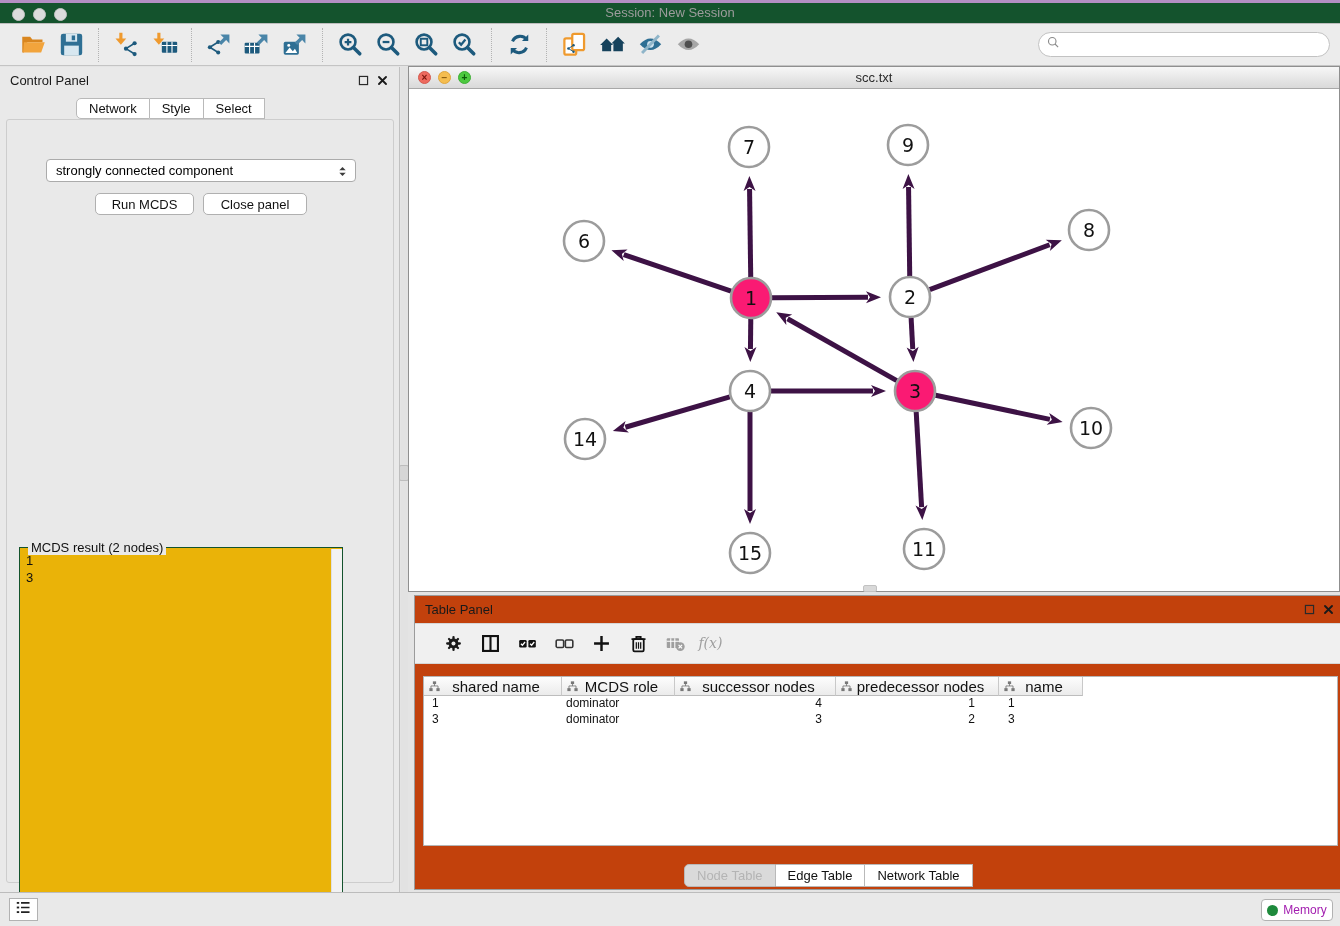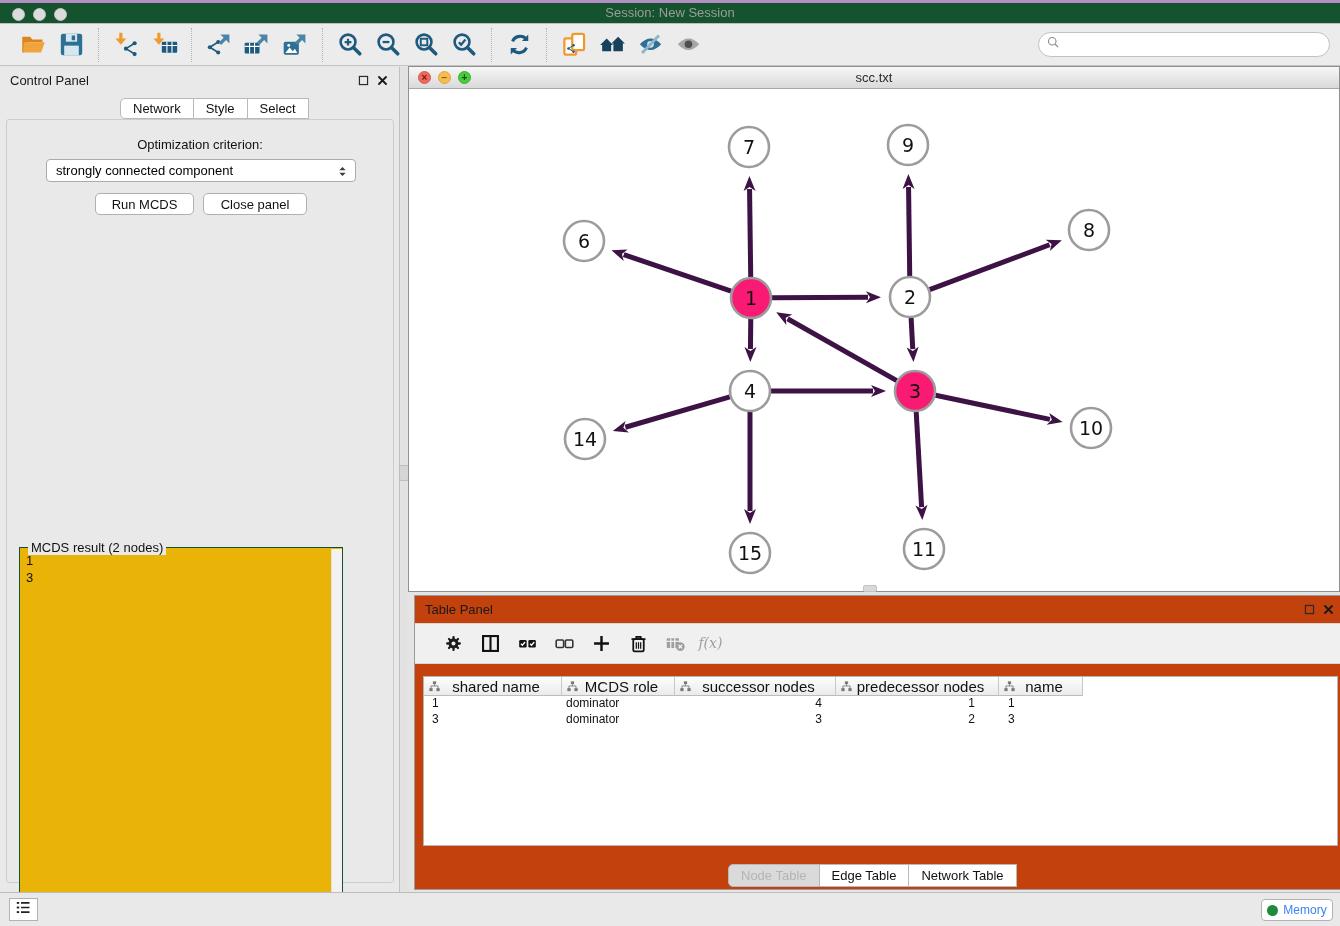--- a/index.html
+++ b/index.html
@@ -26,21 +26,21 @@
   #search-input { border:none; outline:none; flex:1; font-size:13px; background:transparent; padding-left:5px; }
 
   
   #control-panel { left:0; top:67px; width:400px; height:825px; background:#e9e9e9; border-right:1px solid #c0c0c0; }
   .panel-title { position:absolute; left:10px; top:6px; font-size:13px; color:#1a1a1a; }
   .panel-icons { position:absolute; right:10px; top:6px; display:flex; gap:6px; }
   .panel-icons svg { width:13px; height:13px; }
   #cp-tabs { position:absolute; left:76px; top:31px; display:flex; height:21px; }
   .seg-tab { border:1px solid #b9b9b9; border-left:none; background:#fff; color:#111; font-size:13px;
     display:flex; align-items:center; justify-content:center; padding:0 12px; cursor:default; }
-  .seg-tab:first-child { border-left:1px solid #b9b9b9; border-radius:5px 0 0 5px;margin-left:44px; }
+  .seg-tab:first-child { border-left:1px solid #b9b9b9; border-radius:5px 0 0 5px; }
   .seg-tab:last-child { border-radius:0 5px 5px 0;margin-top:35px; }
   .seg-tab.selected { background:#dadada; color:#b4b4b4; }
   #cp-frame { position:absolute; left:6px; top:52px; width:388px; height:764px;
     border:1px solid #cdcdcd; border-radius:3px; background:#e9e9e9; }
   #opt-label { position:absolute; left:0; top:17px; width:100%; text-align:center; font-size:13px; color:#111; }
   #opt-dropdown { position:absolute; left:39px; top:39px; width:310px; height:23px; background:#fff;
     border:1px solid #ababab; border-radius:4px; display:flex; align-items:center; font-size:13px; padding-left:9px; }
   #opt-dropdown .stepper { position:absolute; right:4px; top:2px; }
   .push-btn { position:absolute; height:22px; background:#fff; border:1px solid #b0b0b0; border-radius:5px;
     font-size:13px; color:#111; display:flex; align-items:center; justify-content:center; cursor:default; }
@@ -86,21 +86,21 @@
   .td-cell { overflow:hidden; white-space:nowrap; }
   #tp-tabs { position:absolute; left:269px; top:268px; display:flex; height:23px; }
   #tp-tabs .seg-tab { font-size:13px; }
 
   
   #status-bar { left:0; top:892px; width:1340px; height:34px; background:#e9e9e9; border-top:1px solid #bcbcbc; }
   #list-btn { position:absolute; left:9px; top:5px; width:29px; height:23px; background:#fff; border:1px solid #b2b2b2;
     display:flex; align-items:center; justify-content:center; }
   #list-btn svg { width:17px; height:17px; }
   #memory-btn { position:absolute; right:7px; top:6px; width:72px; height:22px; background:#fff; border:1px solid #b2b2b2;
-    border-radius:4px; display:flex; align-items:center; justify-content:center; gap:5px; font-size:12px; color:#3b82f6; }
+    border-radius:4px; display:flex; align-items:center; justify-content:center; gap:5px; font-size:12px; color:#a21caf; }
   #memory-dot { width:11px; height:11px; border-radius:50%; background:#1e8a3c; }
 </style>
 </head>
 <body>
 
 <div id="titlebar" class="abs">
   <span class="traffic" style="left:12px"></span>
   <span class="traffic" style="left:33px"></span>
   <span class="traffic" style="left:54px"></span>
   <div id="window-title">Session: New Session</div>
@@ -274,21 +274,20 @@
           <path d="M5.5 5.5l13 13M18.5 5.5l-13 13" stroke="#1a1a1a" stroke-width="3.4" stroke-linecap="round"></path>
         </svg></span>
   </div>
   <div id="cp-tabs">
       <div class="seg-tab">Network</div>
       <div class="seg-tab">Style</div>
       <div class="seg-tab">Select</div>
       <div class="seg-tab selected">MCDS</div>
     </div>
   <div id="cp-frame">
-    <div id="opt-label">Optimization criterion:</div>
     <div id="opt-dropdown">
       <span>strongly connected component</span>
       <span class="stepper"><svg viewBox="0 0 24 24" style="width: 17px; height: 19px;">
             <path d="M7.5 10.2l4.5-4.7 4.5 4.7z" fill="#3c3c3c"></path>
             <path d="M7.5 13.8l4.5 4.7 4.5-4.7z" fill="#3c3c3c"></path>
           </svg></span>
     </div>
     <div id="run-btn" class="push-btn">Run MCDS</div>
     <div id="close-btn" class="push-btn">Close panel</div>
     <div id="mcds-result">

